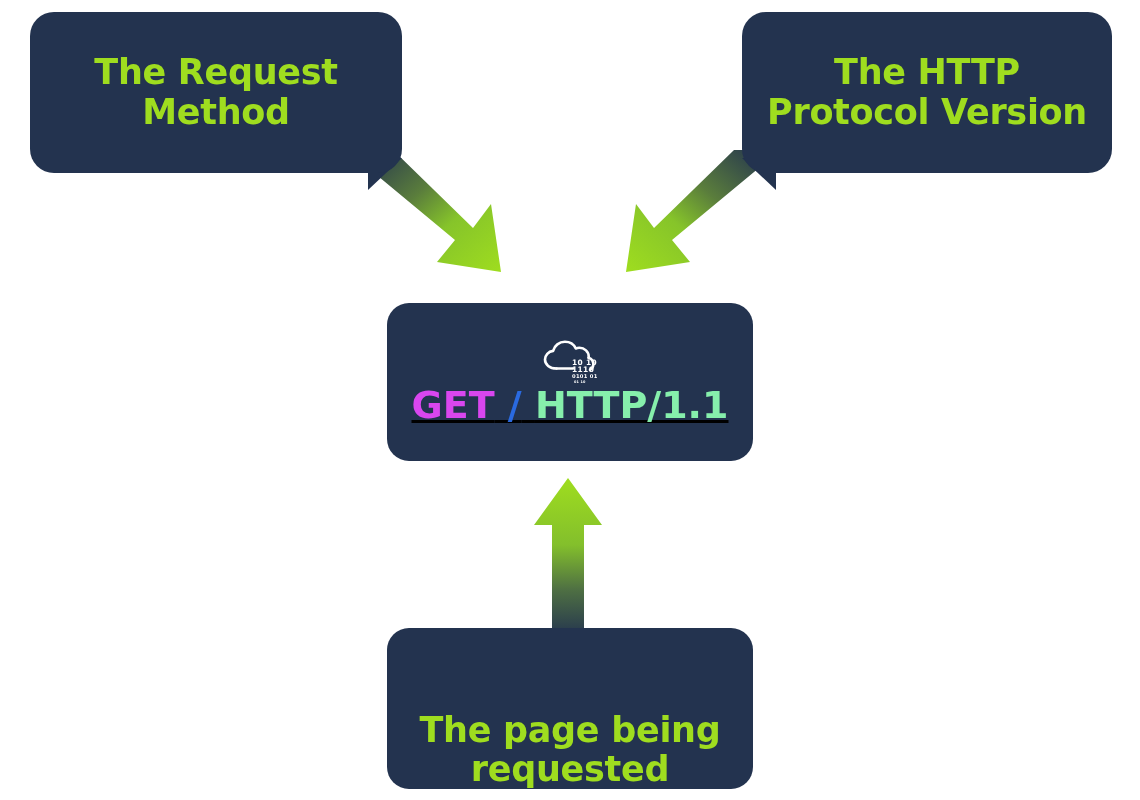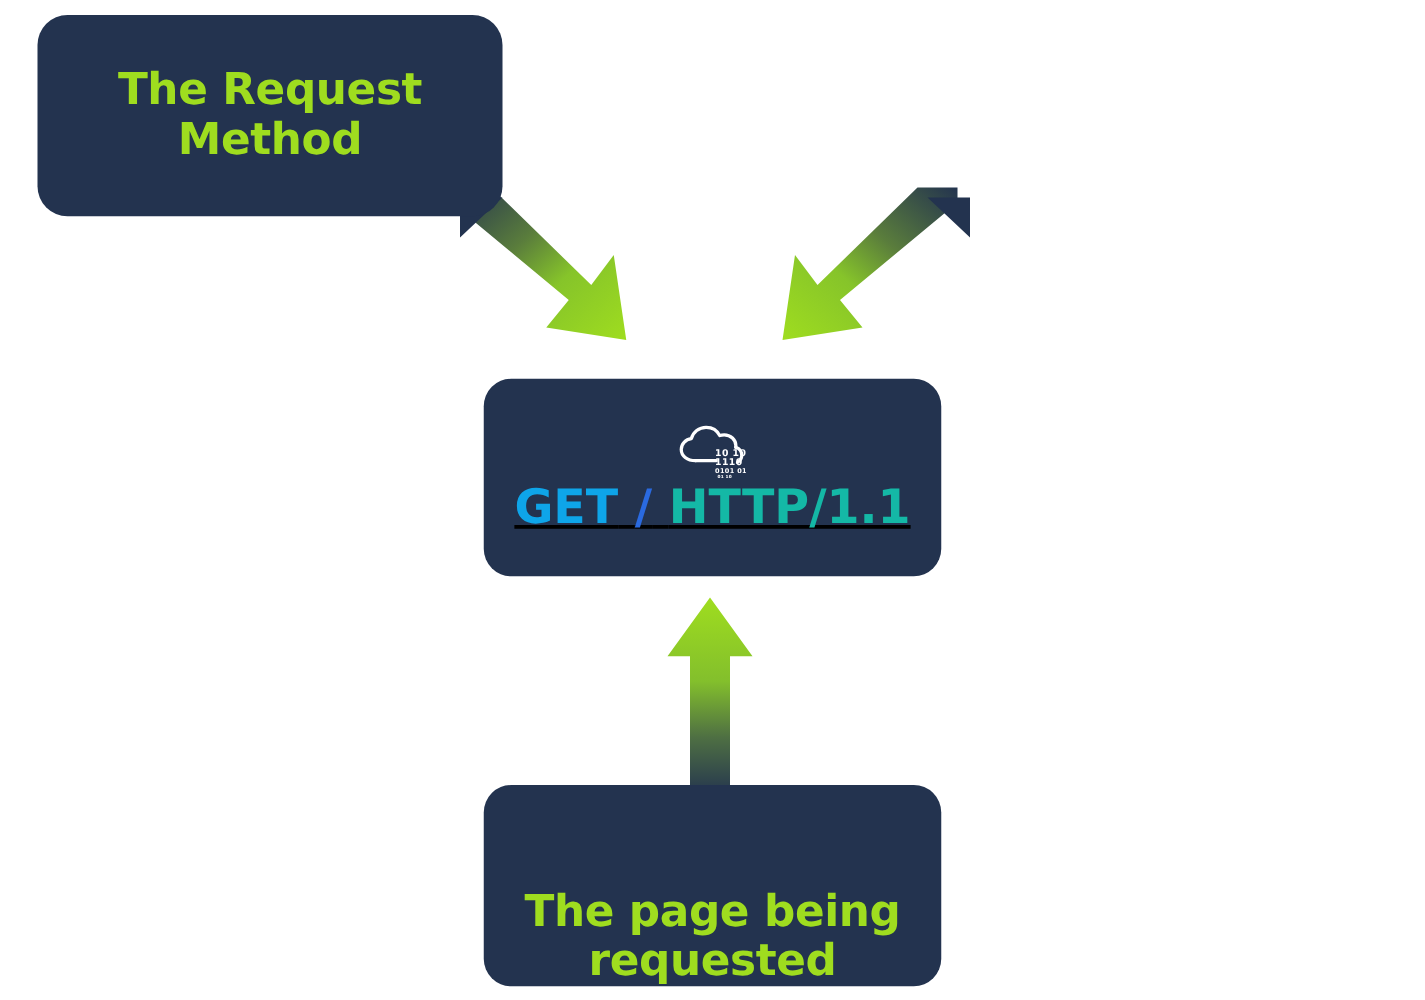--- a/index.html
+++ b/index.html
@@ -117,23 +117,23 @@
     margin: 0 auto 2px auto;
   }
   .request-line {
     font-size: 38px;
     font-weight: bold;
     letter-spacing: 0px;
     white-space: pre;
     text-align: center;
     line-height: 1;
   }
-  .rl-method { color: #0ea5e9; }
+  .rl-method { color: #d946ef; }
   .rl-path   { color: #2a6ae0; }
-  .rl-proto  { color: #14b8a6; }
+  .rl-proto  { color: #86efac; }
 </style>
 </head>
 <body>
 
 <div id="canvas">
 
   <svg id="arrow-left-wrap" class="arrow-svg" width="160" height="135" viewBox="0 0 160 135">
     <defs>
       <linearGradient id="gradLeft" x1="0" y1="0" x2="1" y2="1">
         <stop offset="0%" stop-color="#23334f"></stop>
@@ -170,20 +170,24 @@
   </svg>
 
   <div id="tail-left" class="tail"></div>
   <div id="tail-right" class="tail"></div>
 
   <div id="box-request-method" class="node">
     <div class="node-label">The Request
 Method</div>
   </div>
 
+  <div id="box-protocol-version" class="node">
+    <div class="node-label">The HTTP
+Protocol Version</div>
+  </div>
 
   <div id="box-request-line" class="node">
 
     <svg class="cloud-icon" width="54" height="44" viewBox="0 0 54 44">
       <path d="M13.5 28.5 C6.6 28.5 2 24.6 2 19.6 C2 15.2 5.4 11.5 10.1 10.9
                C11.4 5.6 16.2 1.8 21.9 1.8 C26.7 1.8 30.9 4.5 32.8 8.5
                C33.9 8.0 35.1 7.8 36.4 7.8 C41.5 7.8 45.7 11.7 45.7 16.5
                C45.7 16.9 45.6 17.4 45.6 17.8" fill="none" stroke="#ffffff" stroke-width="2.6" stroke-linecap="round" stroke-linejoin="round"></path>
       <path d="M45.6 17.8 C48.4 18.8 50.4 21.3 50.4 24.2 C50.4 26.6 49.0 28.7 47.0 29.9" fill="none" stroke="#ffffff" stroke-width="2.6" stroke-linecap="round"></path>
       <path d="M13.5 28.5 L30.0 28.5" fill="none" stroke="#ffffff" stroke-width="2.6" stroke-linecap="round"></path>

